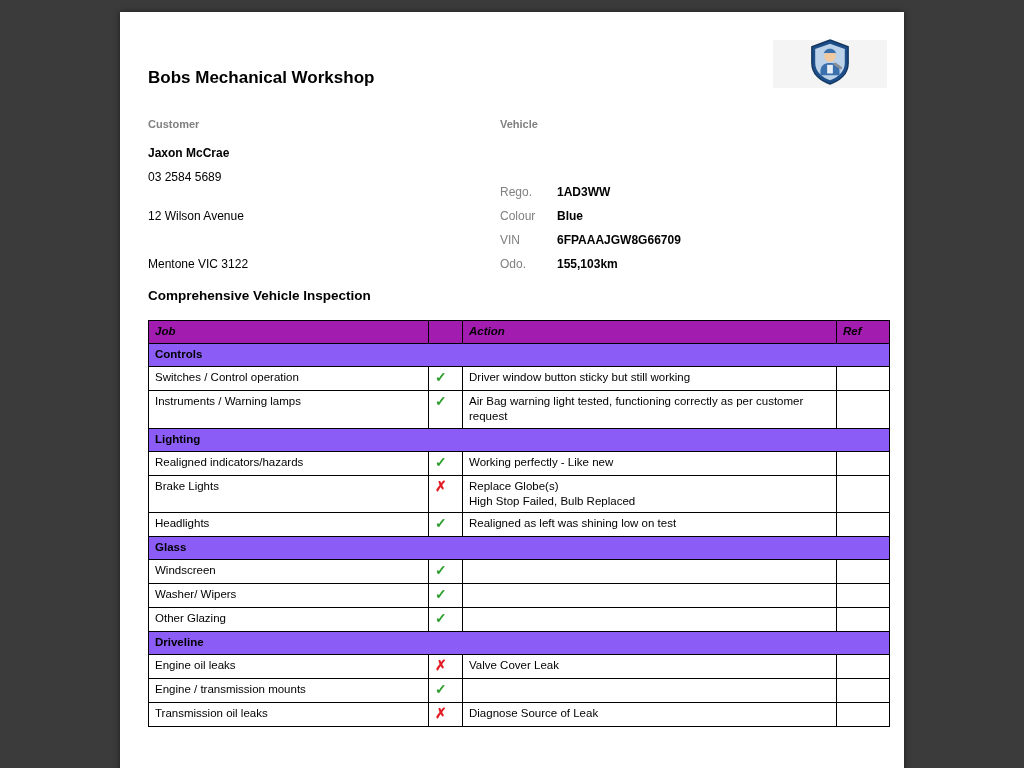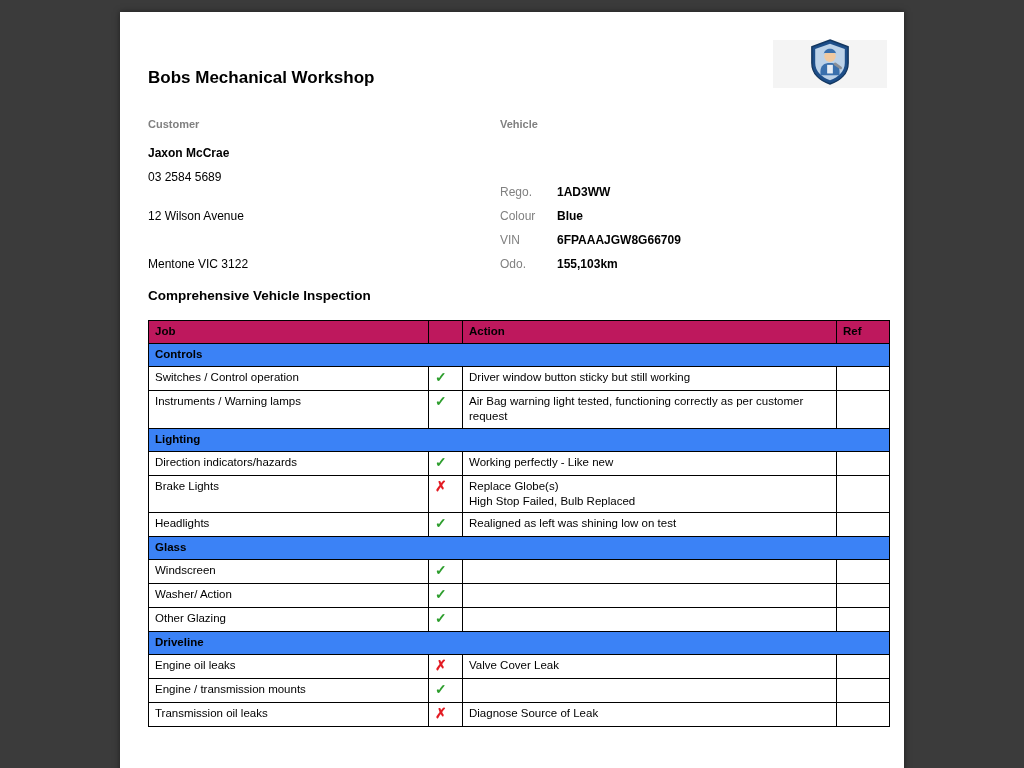--- a/index.html
+++ b/index.html
@@ -57,28 +57,29 @@
   }
   table.inspection th, table.inspection td {
     border:1px solid #000;
     padding:3px 6px 4px 6px;
     text-align:left;
     vertical-align:top;
     line-height:1.3;
     overflow:hidden;
   }
   table.inspection thead th {
-    background:#be185d;
+    background:#a21caf;
     font-weight:bold;
     height:22px;
+    font-style:italic;
   }
   tr.section-row td {
     font-weight:bold;
     height:21px;
-    background:#3b82f6;
+    background:#8b5cf6;
   }
   td.job-cell { height:21px; }
   td.status-cell { text-align:center; padding:2px 0 0 0; }
   td.action-cell { white-space:pre-line; }
   .status-glyph { font-size:14px; font-weight:bold; line-height:1; }
   .status-check { color:var(--check-color,#2e9e2e); }
   .status-cross { color:var(--cross-color,#e31b23); }
 </style>
 </head>
 <body>
@@ -152,21 +153,21 @@
         <tr>
           <td class="job-cell">Instruments / Warning lamps</td>
           <td class="status-cell"><span class="status-glyph status-check">✓</span></td>
           <td class="action-cell">Air Bag warning light tested, functioning correctly as per customer request</td>
           <td class="ref-cell"></td>
         </tr>
         <tr class="section-row">
           <td colspan="4">Lighting</td>
         </tr>
         <tr>
-          <td class="job-cell">Direction indicators/hazards</td>
+          <td class="job-cell">Realigned indicators/hazards</td>
           <td class="status-cell"><span class="status-glyph status-check">✓</span></td>
           <td class="action-cell">Working perfectly - Like new</td>
           <td class="ref-cell"></td>
         </tr>
         <tr>
           <td class="job-cell">Brake Lights</td>
           <td class="status-cell"><span class="status-glyph status-cross">✗</span></td>
           <td class="action-cell">Replace Globe(s)
 High Stop Failed, Bulb Replaced</td>
           <td class="ref-cell"></td>
@@ -180,21 +181,21 @@
         <tr class="section-row">
           <td colspan="4">Glass</td>
         </tr>
         <tr>
           <td class="job-cell">Windscreen</td>
           <td class="status-cell"><span class="status-glyph status-check">✓</span></td>
           <td class="action-cell"></td>
           <td class="ref-cell"></td>
         </tr>
         <tr>
-          <td class="job-cell">Washer/ Action</td>
+          <td class="job-cell">Washer/ Wipers</td>
           <td class="status-cell"><span class="status-glyph status-check">✓</span></td>
           <td class="action-cell"></td>
           <td class="ref-cell"></td>
         </tr>
         <tr>
           <td class="job-cell">Other Glazing</td>
           <td class="status-cell"><span class="status-glyph status-check">✓</span></td>
           <td class="action-cell"></td>
           <td class="ref-cell"></td>
         </tr>

